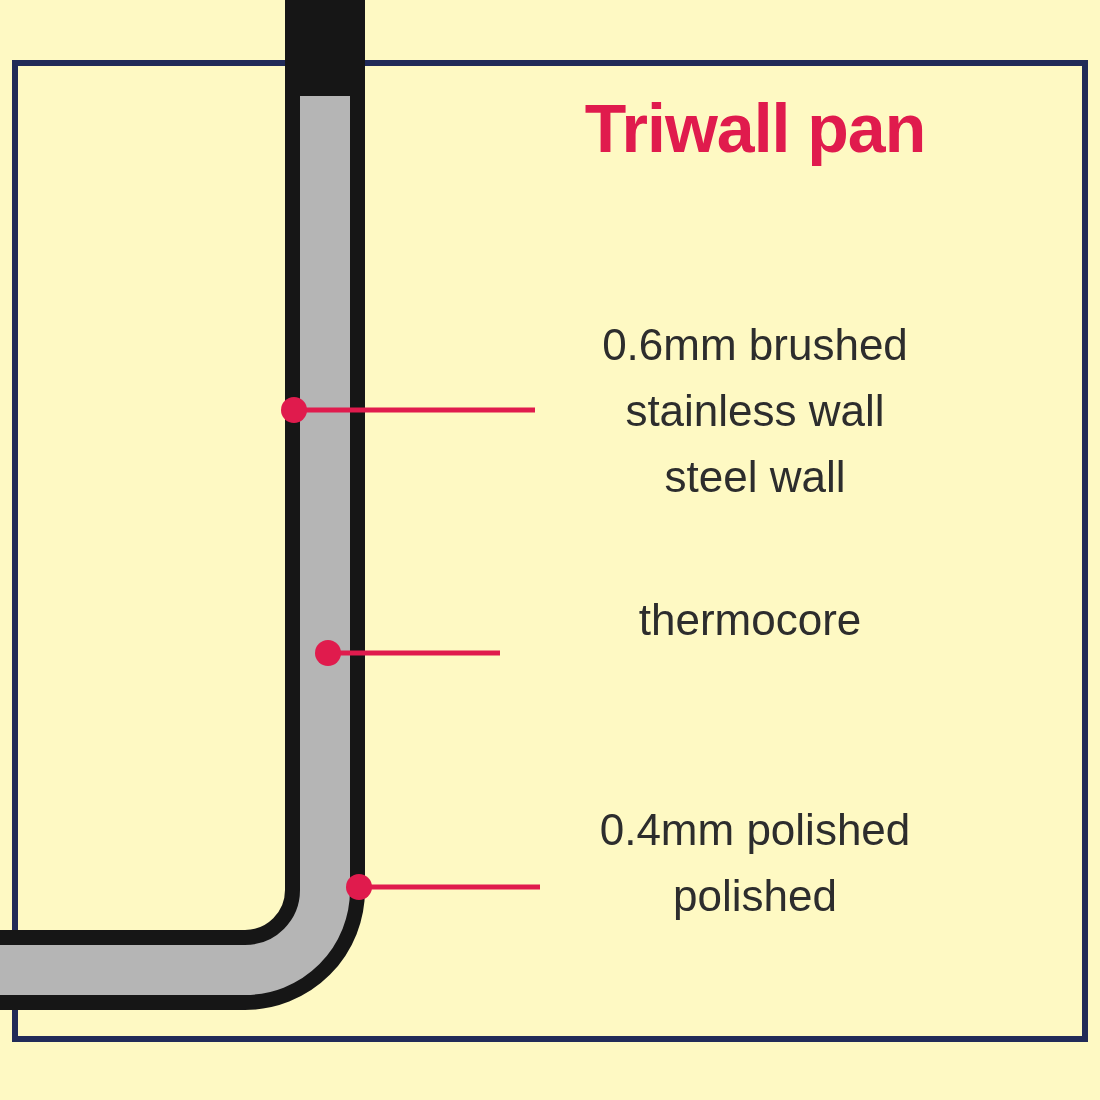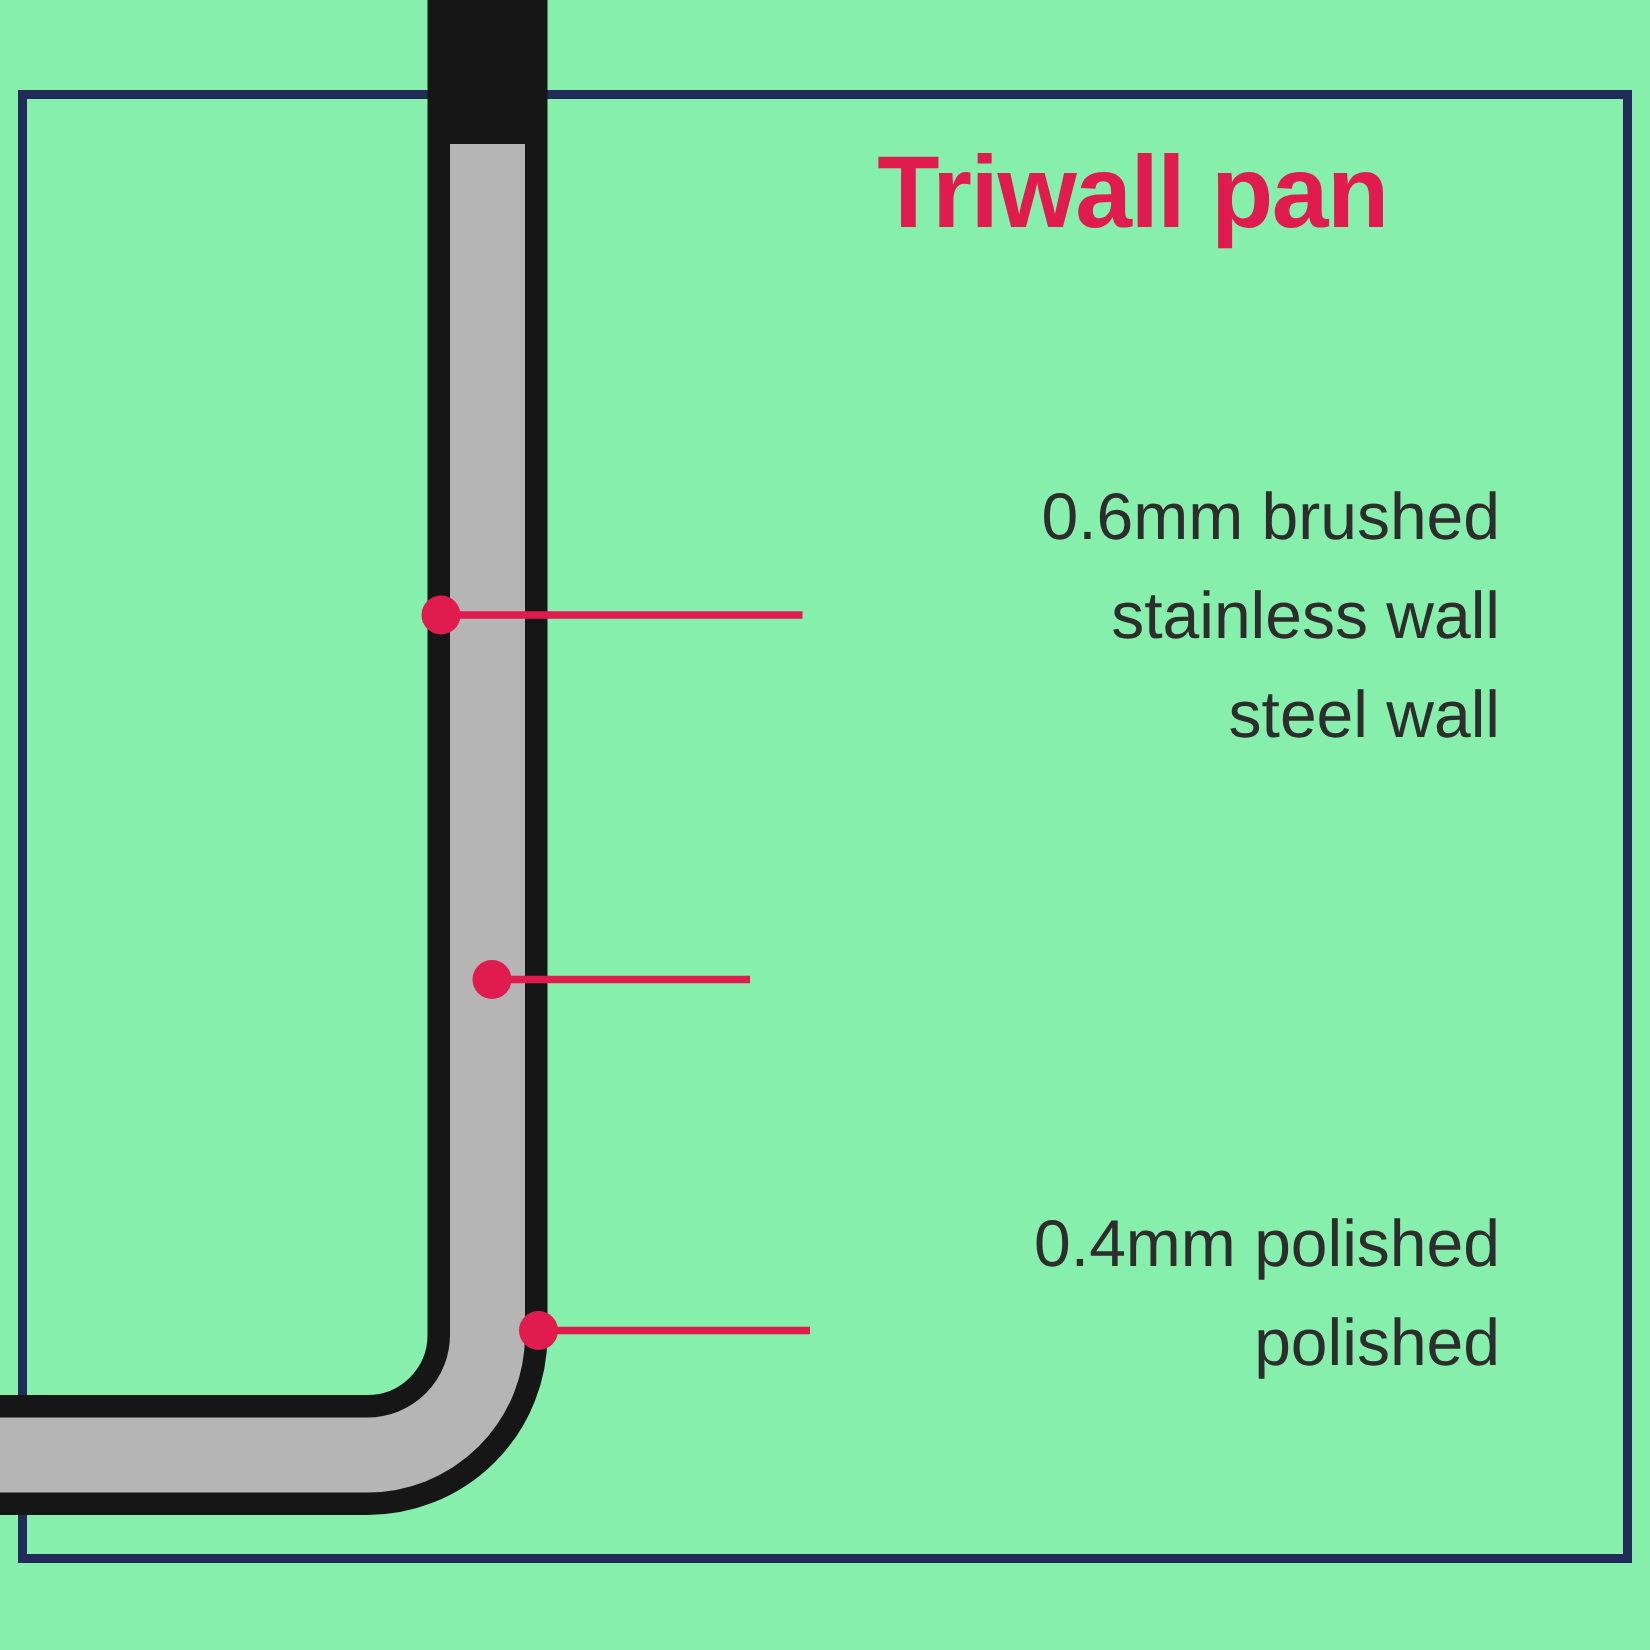--- a/index.html
+++ b/index.html
@@ -7,21 +7,21 @@
     --frame: #212b58;
     --pan-outline: #161616;
     --pan-core: #b5b5b5;
     --text: #2d2d2d;
   }
   html, body { margin: 0; padding: 0; background: #ffffff; }
   .canvas {
     position: relative;
     width: 1100px;
     height: 1100px;
-    background: #86efac;
+    background: #fef9c3;
     overflow: hidden;
     font-family: "Liberation Sans", sans-serif;
   }
   .frame {
     position: absolute;
     left: 12px;
     top: 60px;
     width: 1076px;
     height: 982px;
     border: 6px solid var(--frame);
@@ -62,21 +62,21 @@
     text-align: center;
     color: var(--accent);
     font-size: 68px;
     font-weight: 700;
     line-height: 88px;
     letter-spacing: -1px;
     z-index: 3;
   }
   .callout {
     position: absolute;
-    text-align: right;
+    text-align: center;
     color: var(--text);
     font-size: 44px;
     line-height: 66px;
     z-index: 3;
   }
   .callout-1 { left: 510px; top: 312px; width: 490px; }
   .callout-2 { left: 500px; top: 587px; width: 500px; }
   .callout-3 { left: 510px; top: 797px; width: 490px; }
 </style>
 </head>
@@ -105,20 +105,21 @@
     <div>Triwall pan</div>
   </div>
 
   <div class="callout callout-1">
     <div>0.6mm brushed</div>
     <div>stainless wall</div>
     <div>steel wall</div>
   </div>
 
   <div class="callout callout-2">
+    <div>thermocore</div>
   </div>
 
   <div class="callout callout-3">
     <div>0.4mm polished</div>
     <div>polished</div>
   </div>
 
 </div>
 
 </body></html>

